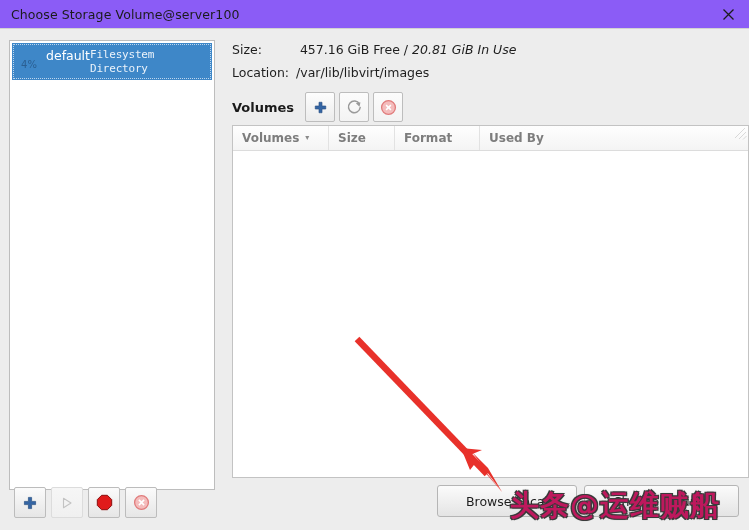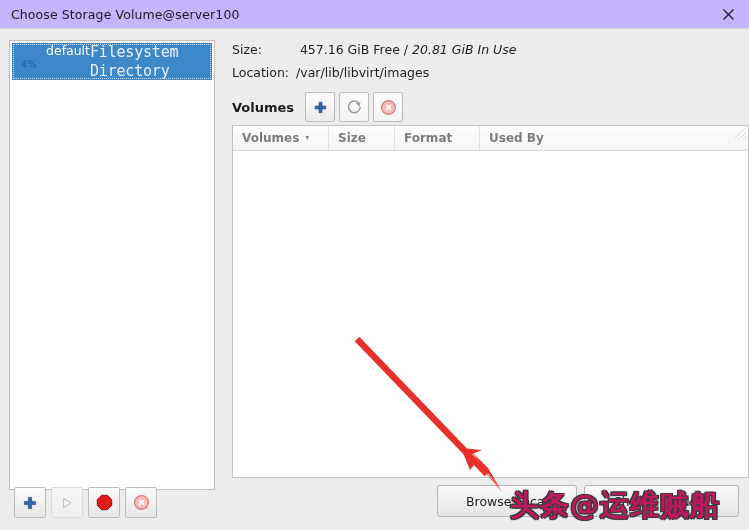--- a/index.html
+++ b/index.html
@@ -16,21 +16,21 @@
     overflow: hidden;
     position: relative;
   }
 
   
   .titlebar {
     position: absolute;
     left: 0; top: 0;
     width: 749px;
     height: 29px;
-    background: #c4b5fd;
+    background: #8b5cf6;
     border-bottom: 1px solid #d2d2d2;
     box-sizing: border-box;
   }
   .titlebar-text {
     position: absolute;
     left: 11px;
     top: 7px;
     font-size: 12.5px;
     color: #1b1b1b;
     white-space: nowrap;
@@ -96,21 +96,21 @@
     flex-direction: row;
     justify-content: center;
     line-height: 1.25;
   }
   .pool-name {
     color: #ffffff;
     font-size: 12.5px;
   }
   .pool-subtitle {
     color: #eaf2fa;
-    font-size: 15px;
+    font-size: 11px;
     font-family: "DejaVu Sans Mono", "Liberation Mono", monospace;
     letter-spacing: -0.2px;
   }
 
   
   .detail {
     position: absolute;
     left: 221px;
     top: 0;
     width: 528px;

